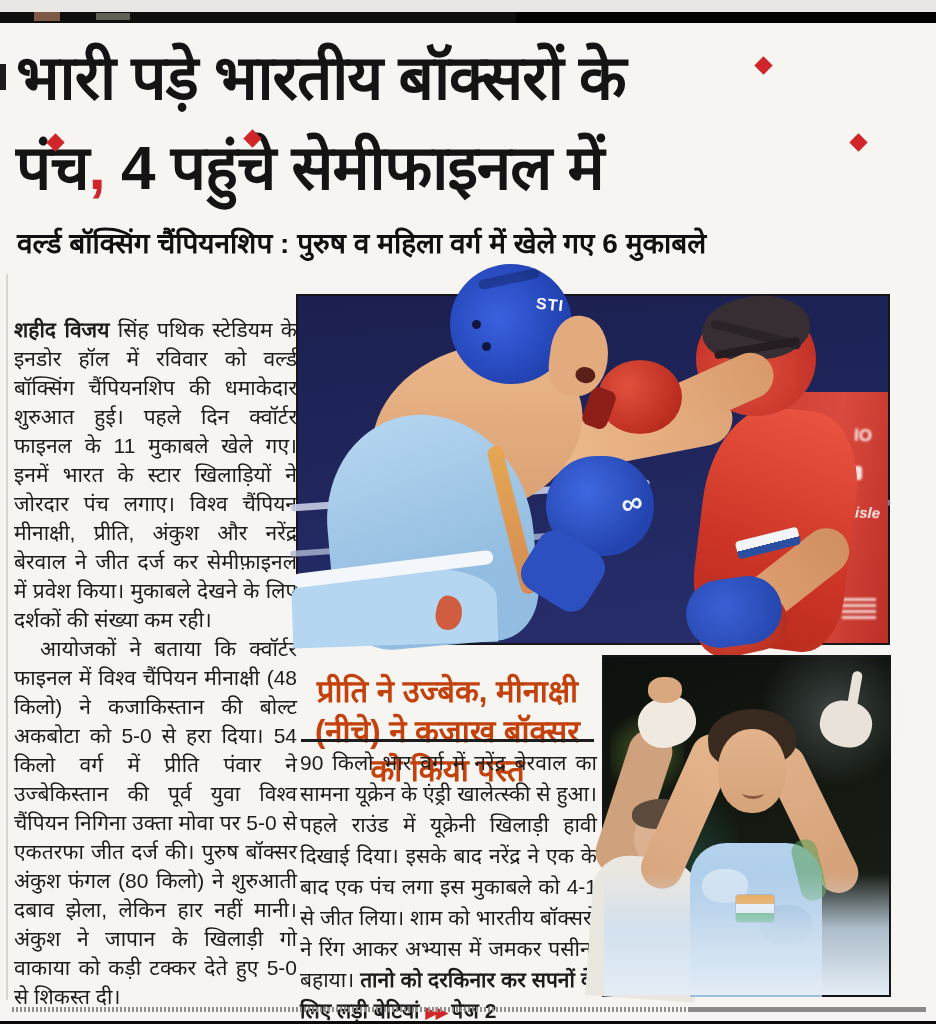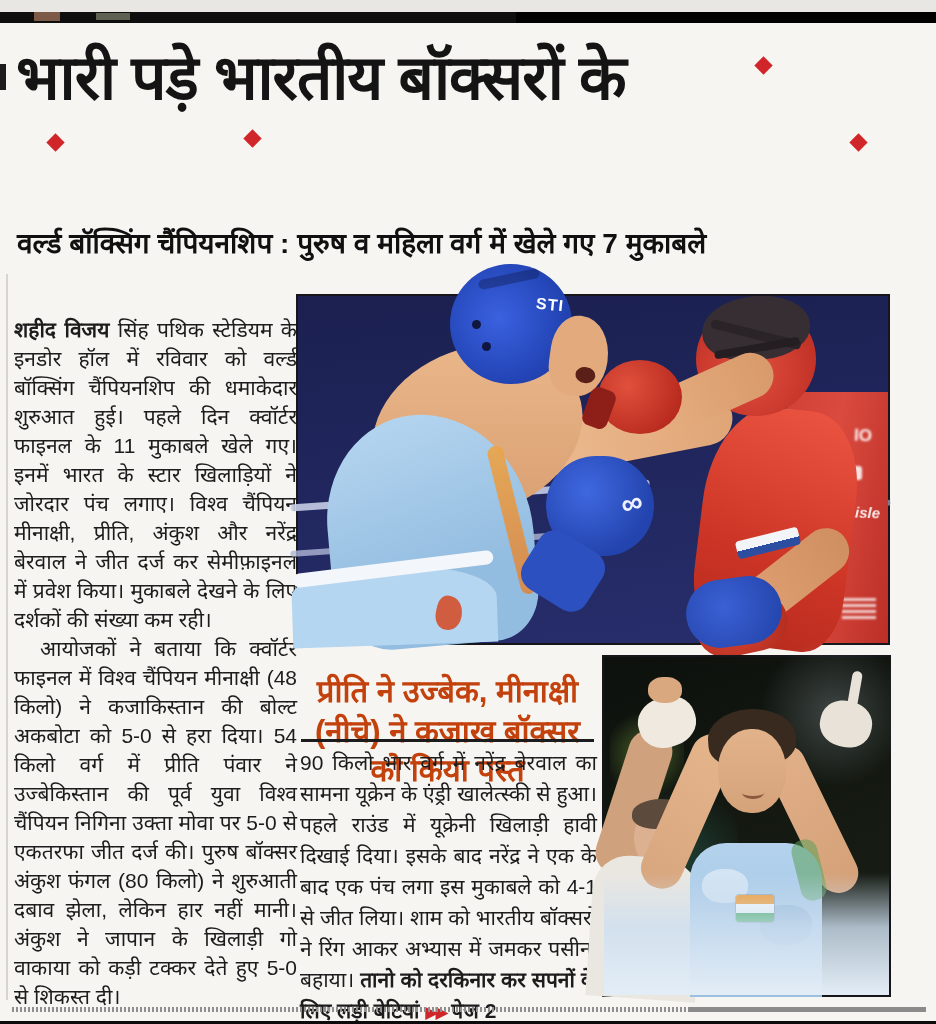--- a/index.html
+++ b/index.html
@@ -134,26 +134,27 @@
 
   <div class="abs top-bar">
     <div class="abs patch1"></div>
     <div class="abs patch2"></div>
     <div class="abs patch3"></div>
   </div>
   <div class="abs left-notch"></div>
   <div class="abs left-rule"></div>
 
   <div class="abs hl hl1">भारी पड़े भारतीय बॉक्सरों के</div>
+  <div class="abs hl hl2"><span>पंच</span><span class="red">,</span><span> 4 पहुंचे सेमीफाइनल में</span></div>
   <div class="abs diamond" style="left:757px;top:47px;"></div>
   <div class="abs diamond" style="left:49px;top:124px;"></div>
   <div class="abs diamond" style="left:246px;top:120px;"></div>
   <div class="abs diamond" style="left:852px;top:124px;"></div>
 
-  <div class="abs subhead">वर्ल्ड बॉक्सिंग चैंपियनशिप : पुरुष व महिला वर्ग में खेले गए 7 मुकाबले</div>
+  <div class="abs subhead">वर्ल्ड बॉक्सिंग चैंपियनशिप : पुरुष व महिला वर्ग में खेले गए 6 मुकाबले</div>
 
 
   <div class="abs col1">
     <p class="p1"><b>शहीद विजय</b><span> सिंह पथिक स्टेडियम के इनडोर हॉल में रविवार को वर्ल्ड बॉक्सिंग चैंपियनशिप की धमाकेदार शुरुआत हुई। पहले दिन क्वॉर्टर फाइनल के 11 मुकाबले खेले गए। इनमें भारत के स्टार खिलाड़ियों ने जोरदार पंच लगाए। विश्व चैंपियन मीनाक्षी, प्रीति, अंकुश और नरेंद्र बेरवाल ने जीत दर्ज कर सेमीफ़ाइनल में प्रवेश किया। मुकाबले देखने के लिए दर्शकों की संख्या कम रही।</span></p>
     <p class="p2">आयोजकों ने बताया कि क्वॉर्टर फाइनल में विश्व चैंपियन मीनाक्षी (48 किलो) ने कजाकिस्तान की बोल्ट अकबोटा को 5-0 से हरा दिया। 54 किलो वर्ग में प्रीति पंवार ने उज्बेकिस्तान की पूर्व युवा विश्व चैंपियन निगिना उक्ता मोवा पर 5-0 से एकतरफा जीत दर्ज की। पुरुष बॉक्सर अंकुश फंगल (80 किलो) ने शुरुआती दबाव झेला, लेकिन हार नहीं मानी। अंकुश ने जापान के खिलाड़ी गो वाकाया को कड़ी टक्कर देते हुए 5-0 से शिकस्त दी।</p>
   </div>
 
   <div class="abs photo-main">
     <div class="rope-a"></div>
     <div class="rope-b"></div>

